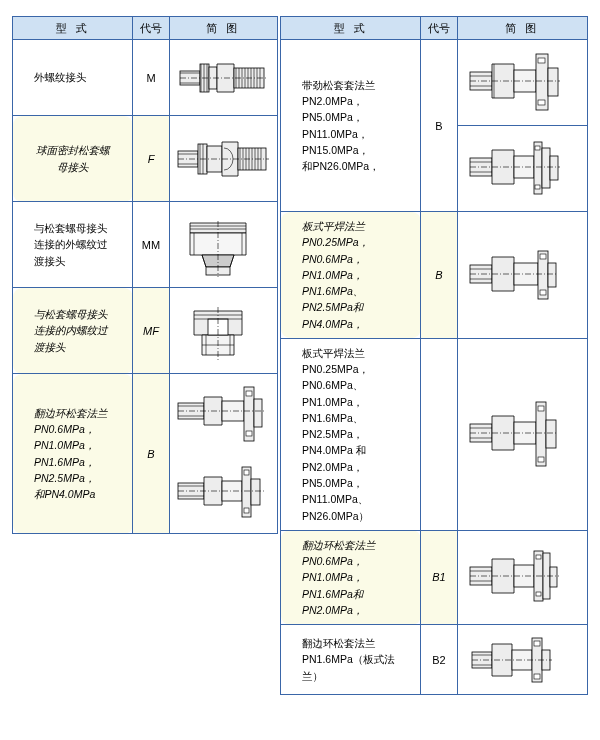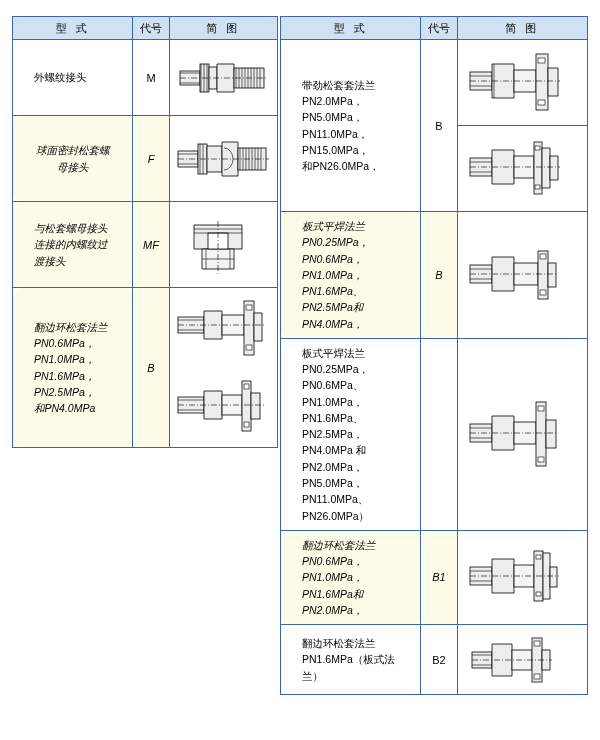--- a/index.html
+++ b/index.html
@@ -153,20 +153,42 @@
                 <line x1="80" y1="24" x2="80" y2="46"></line>
                   <line x1="83" y1="24" x2="83" y2="46"></line>
                 <line x1="86" y1="24" x2="86" y2="46"></line>
                   <line x1="89" y1="24" x2="89" y2="46"></line>
                 <path d="M6 30 L26 30 M6 40 L26 40"></path>
               </g>
             </svg>
           </td>
         </tr>
 
+        <tr style="height:86px">
+          <td class="type white"><span>与松套螺母接头连接的外螺纹过渡接头</span></td>
+          <td class="code white">MM</td>
+          <td class="fig">
+            <svg width="104" height="72" viewBox="0 0 104 72">
+              <g fill="#ededed" stroke="#000" stroke-width="0.8">
+                <path d="M18 14 L74 14 L74 24 L18 24 Z"></path>
+                <path d="M18 24 L74 24 L74 46 L18 46 Z" fill="#f6f6f6"></path>
+                <path d="M30 46 L62 46 L58 58 L34 58 Z" fill="#cccccc"></path>
+                <rect x="34" y="58" width="24" height="8"></rect>
+              </g>
+              <g stroke="#000" stroke-width="0.6" fill="none">
+                <line x1="46" y1="12" x2="46" y2="68" stroke-dasharray="6 2 1 2"></line>
+                <line x1="18" y1="17" x2="74" y2="17"></line>
+                <line x1="18" y1="20" x2="74" y2="20"></line>
+                <line x1="22" y1="24" x2="22" y2="46"></line>
+                <line x1="70" y1="24" x2="70" y2="46"></line>
+                <path d="M30 46 L34 58 M62 46 L58 58"></path>
+              </g>
+            </svg>
+          </td>
+        </tr>
 
         <tr style="height:86px">
           <td class="type yellow"><span>与松套螺母接头连接的内螺纹过渡接头</span></td>
           <td class="code yellow">MF</td>
           <td class="fig">
             <svg width="104" height="72" viewBox="0 0 104 72">
               <g fill="#ededed" stroke="#000" stroke-width="0.8">
                 <path d="M22 16 L70 16 L70 40 L22 40 Z"></path>
                 <path d="M30 40 L62 40 L62 60 L30 60 Z" fill="#f4f4f4"></path>
                 <rect x="36" y="24" width="20" height="16" fill="#ffffff"></rect>

